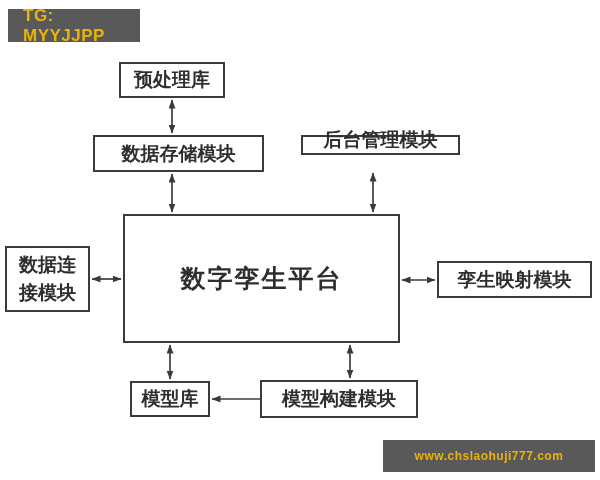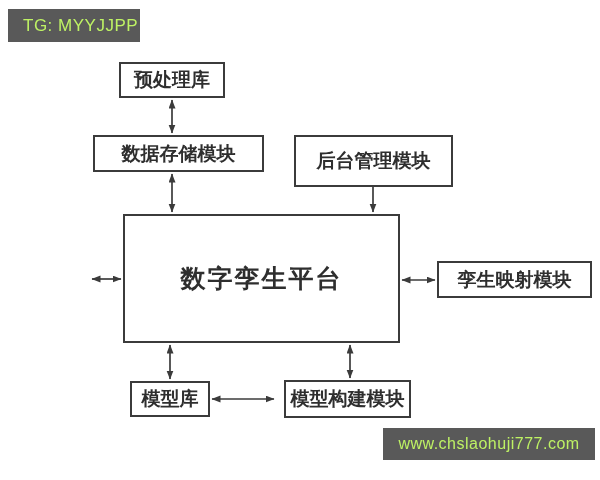--- a/index.html
+++ b/index.html
@@ -8,55 +8,56 @@
     position: relative;
     background: #ffffff;
     font-family: "Liberation Sans", "DejaVu Sans", sans-serif;
     overflow: hidden;
   }
   .stage { position: absolute; inset: 0; width: 600px; height: 480px; }
 
   .badge {
     position: absolute;
     background: #595959;
-    color: #bef264;
+    color: #eab308;
     display: flex;
     align-items: center;
     letter-spacing: 0.5px;
+    font-weight: bold;
   }
   .badge.tg {
     left: 8px; top: 9px; width: 132px; height: 33px;
     font-size: 17px; padding-left: 15px;
   }
   .badge.url {
-    left: 383px; top: 428px; width: 212px; height: 32px;
-    font-size: 16px; justify-content: center;
+    left: 383px; top: 440px; width: 212px; height: 32px;
+    font-size: 12px; justify-content: center;
   }
 
   .node {
     position: absolute;
     border: 2px solid #3b3b3b;
     background: #ffffff;
     color: #2e2e2e;
     display: flex;
     align-items: center;
     justify-content: center;
     text-align: center;
     font-size: 19px;
     line-height: 1.35;
     font-weight: bold;
   }
   .node.preprocess   { left: 119px; top: 62px;  width: 106px; height: 36px; }
   .node.storage      { left: 93px;  top: 135px; width: 171px; height: 37px; }
-  .node.backend      { left: 294px; top: 135px; width: 159px; height: 52px; }
+  .node.backend      { left: 301px; top: 135px; width: 159px; height: 20px; align-items: flex-end; }
   .node.center-box   { left: 123px; top: 214px; width: 277px; height: 129px; font-size: 25px; letter-spacing: 2px; }
   .node.connection   { left: 5px;   top: 246px; width: 85px;  height: 66px; padding: 0 9px; line-height: 28px; }
   .node.mapping      { left: 437px; top: 261px; width: 155px; height: 37px; }
   .node.model-lib    { left: 130px; top: 381px; width: 80px;  height: 36px; align-items: center; }
-  .node.model-build  { left: 284px; top: 380px; width: 127px; height: 38px; }
+  .node.model-build  { left: 260px; top: 380px; width: 158px; height: 38px; }
 
   svg.arrows { position: absolute; left: 0; top: 0; pointer-events: none; }
   svg.arrows line { stroke: #3b3b3b; stroke-width: 1.7; }
 </style>
 </head>
 <body>
 
 <div class="stage">
 
   <svg class="arrows" width="600" height="480" viewBox="0 0 600 480" aria-hidden="true">
@@ -87,20 +88,23 @@
   </div>
   <div class="node storage">
     <span>数据存储模块</span>
   </div>
   <div class="node backend">
     <span>后台管理模块</span>
   </div>
   <div class="node center-box">
     <span>数字孪生平台</span>
   </div>
+  <div class="node connection">
+    <span>数据连接模块</span>
+  </div>
   <div class="node mapping">
     <span>孪生映射模块</span>
   </div>
   <div class="node model-lib">
     <span>模型库</span>
   </div>
   <div class="node model-build">
     <span>模型构建模块</span>
   </div>
 

